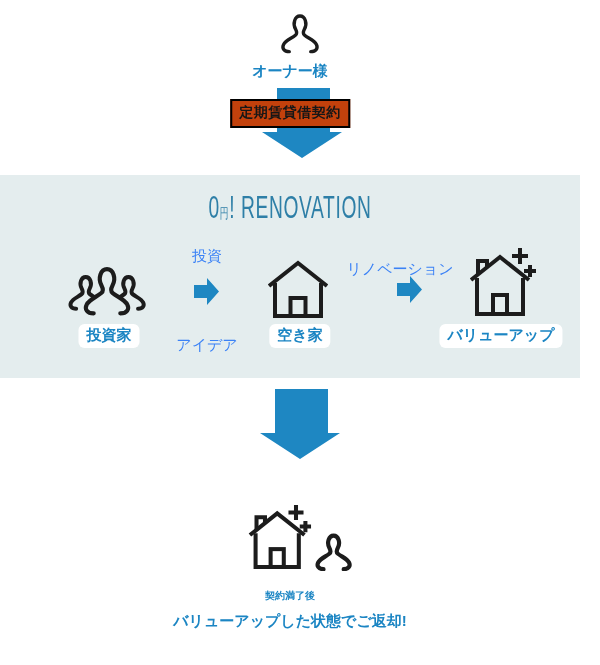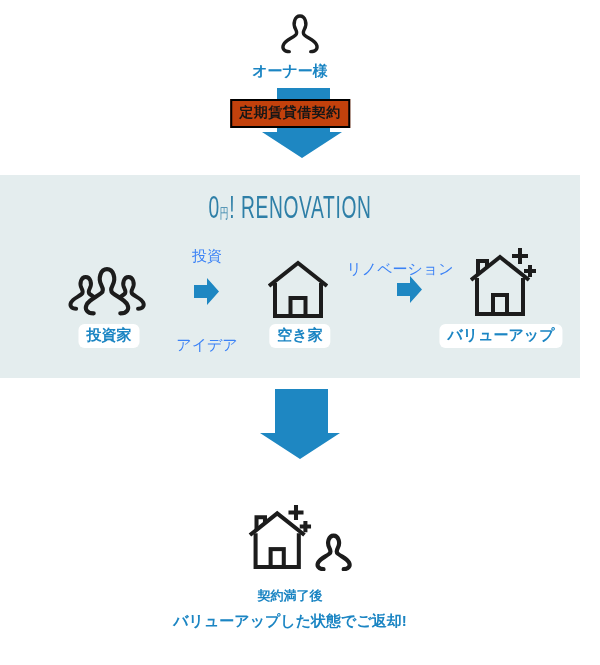--- a/index.html
+++ b/index.html
@@ -49,21 +49,21 @@
   .plate{
     background:#ffffff;border-radius:6px;padding:2px 8px 3px;font-size:15px;
     white-space:nowrap;z-index:2;top:324px;
   }
   .plate-investors{left:109px;transform:translateX(-50%);}
   .plate-vacant{left:300px;transform:translateX(-50%);}
   .plate-valueup{left:501px;transform:translateX(-50%);text-align:center;}
 
   
   .result-icon{left:248px;top:504px;}
-  .result-line-1{top:586px;font-size:13px;line-height:20px;}
+  .result-line-1{top:586px;font-size:10px;line-height:20px;}
   .result-line-2{top:611px;font-size:15px;line-height:20px;}
 </style>
 </head>
 <body>
 
 <div class="canvas">
 
   <svg width="0" height="0" class="abs" aria-hidden="true">
     <defs>
       <path id="bust" d="M16,53 C9,53 6.2,48.5 8.6,43.8 C11.4,38.2 19,35.8 24,31.6 C26.2,29.8 25.8,26.6 24.2,23.6 C20.2,16.4 23.2,6.5 30,6.5 C36.8,6.5 39.8,16.4 35.8,23.6 C34.2,26.6 33.8,29.8 36,31.6 C41,35.8 48.6,38.2 51.4,43.8 C53.8,48.5 51,53 44,53" stroke-linecap="round" stroke-linejoin="round"></path>

